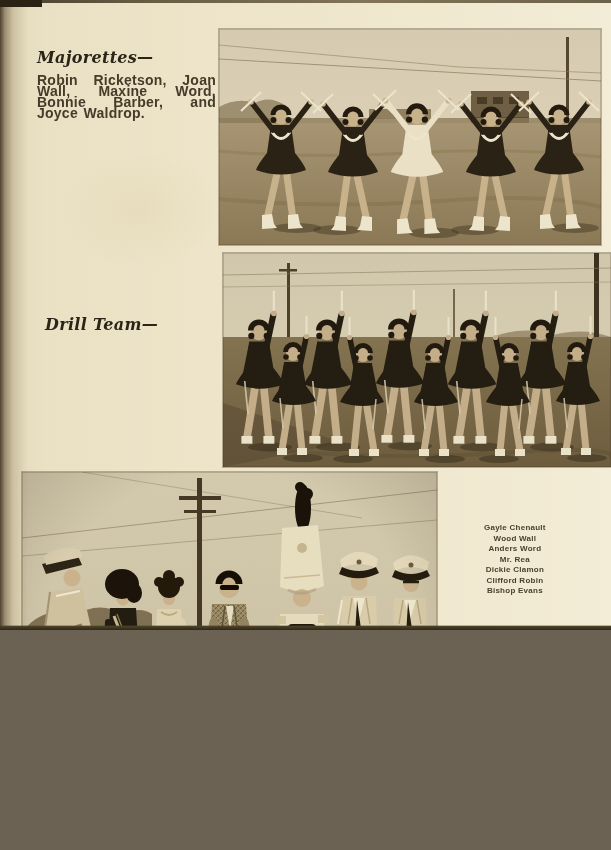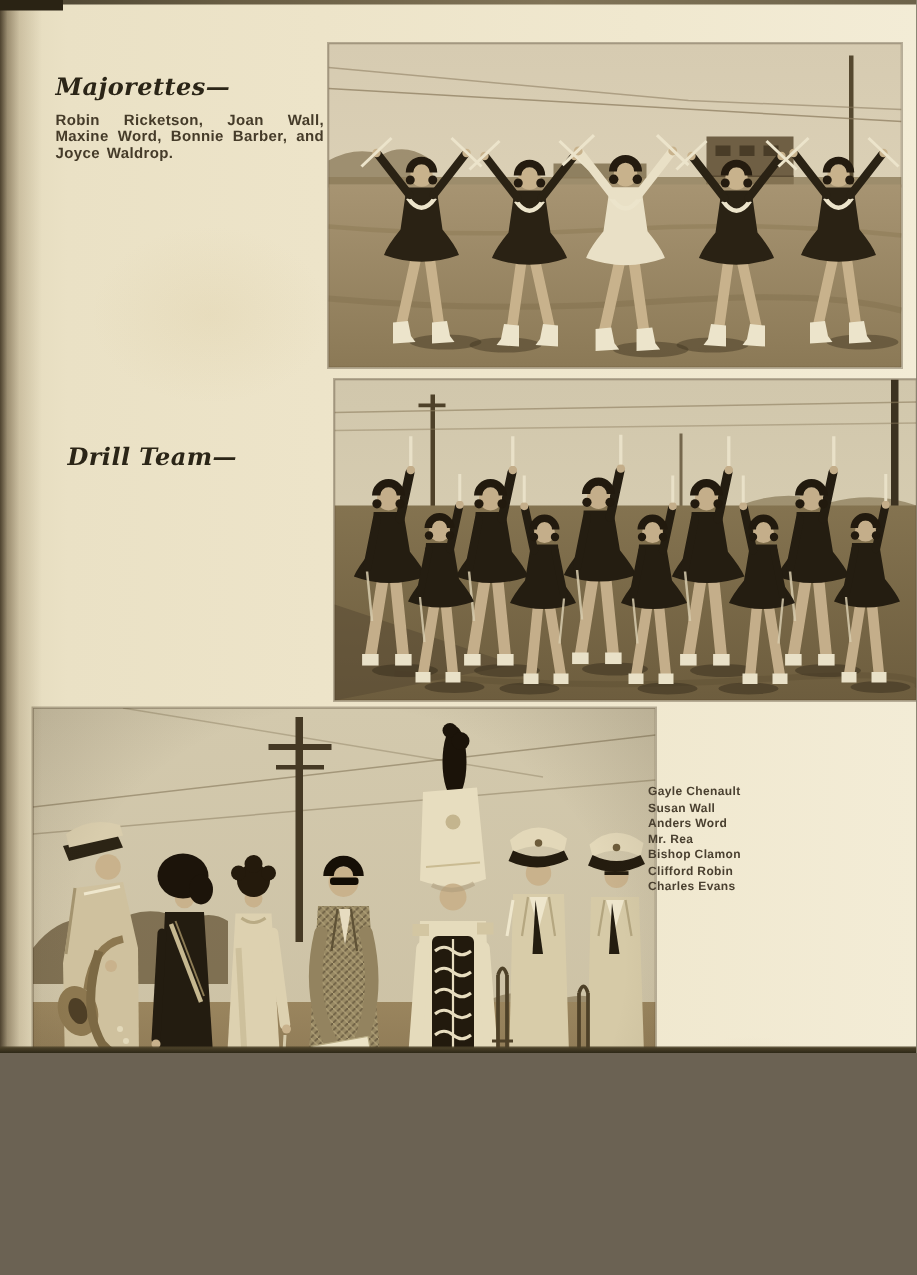--- a/index.html
+++ b/index.html
@@ -1,17 +1,17 @@
 <!DOCTYPE html>
 <html><head>
 <meta charset="utf-8">
 <style>
   html,body{margin:0;padding:0;background:#6b6253;}
   .stage{
-    position:relative;width:611px;height:702px;overflow:hidden;
+    position:relative;width:611px;height:630px;overflow:hidden;
     background:linear-gradient(90deg,#e3d9bb 0px,#eae1c5 45px,#ede4c9 35%,#f0e8cf 70%,#f3ecd6 100%);
     font-family:"Liberation Sans",sans-serif;
   }
   
   .gutter{position:absolute;left:0;top:0;bottom:0;width:28px;z-index:40;pointer-events:none;
     background:linear-gradient(90deg,rgba(52,40,22,.85) 0px,rgba(84,66,38,.5) 5px,rgba(116,95,60,.22) 13px,rgba(116,95,60,0) 28px);}
   .top-edge{position:absolute;left:0;top:0;right:0;height:3px;z-index:41;pointer-events:none;
     background:linear-gradient(90deg,#2c2515 0%,#51452c 25%,#6d5f42 60%,#554a31 100%);opacity:.85;}
   .top-corner{position:absolute;left:0;top:0;width:42px;height:7px;background:#2a2314;z-index:42;pointer-events:none;}
   .bottom-edge{position:absolute;left:0;bottom:0;right:0;height:5px;z-index:41;pointer-events:none;
@@ -20,27 +20,27 @@
   .stain.a{left:430px;top:690px;width:140px;height:90px;background:radial-gradient(ellipse,rgba(198,175,118,.18),rgba(198,175,118,0) 70%);}
   .stain.b{left:60px;top:150px;width:160px;height:120px;background:radial-gradient(ellipse,rgba(198,175,118,.12),rgba(198,175,118,0) 70%);}
 
   
   .textblock{position:absolute;z-index:10;color:#463d2c;}
   .textblock h2{
     font-family:"DejaVu Serif","Liberation Serif",serif;font-style:italic;font-weight:bold;
     font-size:16px;line-height:16px;margin:0 0 9px 0;color:#2b2517;letter-spacing:.3px;
   }
   .textblock p{
-    margin:0;font-size:10px;line-height:11px;font-weight:bold;letter-spacing:.25px;word-spacing:1.5px;
+    margin:0;font-size:14px;line-height:11px;font-weight:bold;letter-spacing:.25px;word-spacing:1.5px;
     text-align:justify;text-align-last:left;color:#453b29;
   }
   .maj-text{left:37px;top:50px;width:179px;}
   .drill-text{left:42px;top:297px;width:177px;}
-  .drill-text h2{margin-left:3px;}
-  .caption-list{position:absolute;left:432px;top:523px;z-index:10;list-style:none;margin:0;padding:0;}
+  .drill-text h2{margin-left:3px;margin-top:20px;}
+  .caption-list{position:absolute;left:484px;top:523px;z-index:10;list-style:none;margin:0;padding:0;text-align:center;}
   .caption-list li{font-size:8px;line-height:10.5px;font-weight:bold;letter-spacing:.25px;color:#4a4030;}
 
   
   .photo{position:absolute;z-index:5;box-shadow:0 0 0 1px rgba(72,58,36,.35), inset 0 0 10px rgba(72,58,36,.25);}
   .photo svg{display:block;}
   .photo-majorettes{left:219px;top:29px;width:382px;height:216px;}
   .photo-drill{left:223px;top:253px;width:388px;height:214px;}
   .photo-band{left:22px;top:472px;width:415px;height:378px;}
 </style>
 </head>
@@ -55,26 +55,26 @@
     <h2>Majorettes—</h2>
     <p>Robin Ricketson, Joan Wall, Maxine Word, Bonnie Barber, and Joyce Waldrop.</p>
   </section>
 
   <section class="textblock drill-text">
     <h2>Drill Team—</h2>
   </section>
 
   <ul class="caption-list">
     <li>Gayle Chenault</li>
-    <li>Susan Wall</li>
+    <li>Wood Wall</li>
     <li>Anders Word</li>
     <li>Mr. Rea</li>
-    <li>Bishop Clamon</li>
+    <li>Dickie Clamon</li>
     <li>Clifford Robin</li>
-    <li>Charles Evans</li>
+    <li>Bishop Evans</li>
   </ul>
 
   <figure class="photo photo-majorettes" style="margin:0;">
     <svg width="382" height="216" viewBox="0 0 382 216" style="--skin:#c8b28c;--boot:#ece4cb;">
       <defs>
         <linearGradient id="skyA" x1="0" y1="0" x2="0" y2="1">
           <stop offset="0" stop-color="#d6cbb1"></stop>
             <stop offset="1" stop-color="#e1d6bb"></stop>
         </linearGradient>
         <linearGradient id="grassA" x1="0" y1="0" x2="0" y2="1">

